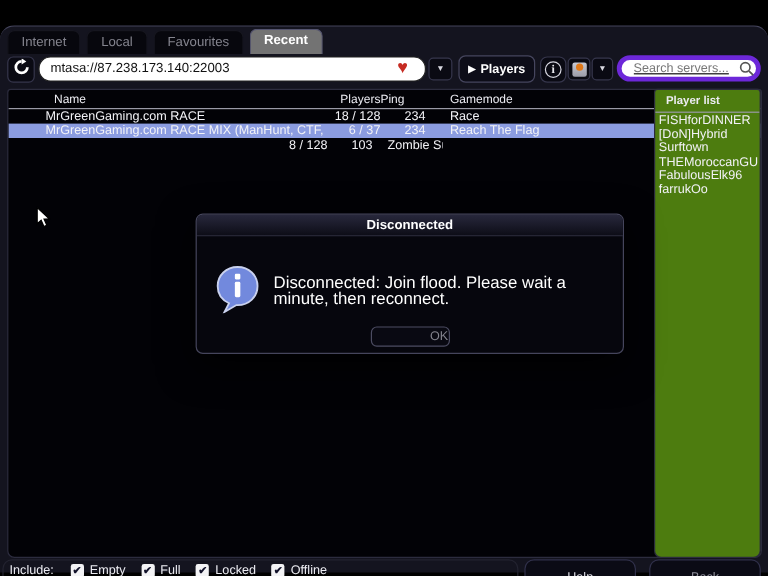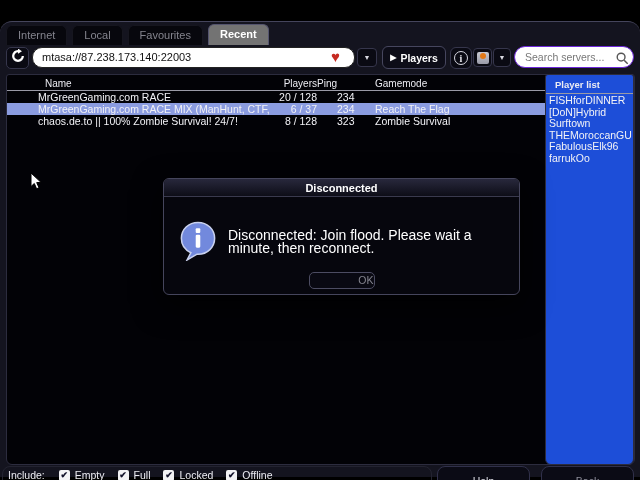--- a/index.html
+++ b/index.html
@@ -81,23 +81,23 @@
   }
   .srv-icon::after {
     content: ""; position: absolute; left: 3px; top: 1px;
     width: 6px; height: 6px; border-radius: 50%;
     background: var(--orange);
   }
   .srv-drop { left: 493px; top: 26px; width: 18px; height: 19px; }
   .drop-glyph { font-size: 7px; color: #d8d8e0; }
   .search-input {
     position: absolute; left: 514px; top: 24px; width: 120px; height: 22px;
-    background: #ffffff; border: 1px solid #6d28d9; border-radius: 11px;
+    background: #ffffff; border: 4px solid #6d28d9; border-radius: 11px;
     font-family: "Liberation Sans", sans-serif;
-    font-size: 10.5px; color: #111; padding: 0 20px 0 10px; outline: none;
+    font-size: 10.5px; color: #111; padding: 0 20px 0 10px; outline: none; text-decoration: underline;
   }
   .search-input::placeholder { color: #777; }
   .search-glass { position: absolute; left: 616px; top: 29px; width: 13px; height: 13px; }
 
   
   .server-panel {
     position: absolute; left: 6px; top: 52px; width: 629px; height: 391px;
     background: #020206;
     border: 1px solid #2c2c3e;
     border-radius: 3px 3px 6px 6px;
@@ -120,21 +120,21 @@
   .trow { height: 12px; font-size: 10.5px; color: #f2f2f6; }
   .trow .cell { white-space: nowrap; overflow: hidden; line-height: 12px; }
   .trow .name { padding-left: 31px; }
   .trow .players { text-align: right; overflow: visible; }
   .trow .ping { padding-left: 20px; }
   .trow .gamemode { padding-left: 6px; }
   .trow.selected { background: var(--selected-row); }
 
   .player-panel {
     position: absolute; left: 545px; top: 52px; width: 89px; height: 391px;
-    background: #1d4ed8;
+    background: #4d7c0f;
     border: 1px solid #2c2c3e;
     border-radius: 3px 3px 6px 6px;
     overflow: hidden;
   }
   .player-head {
     font-size: 9.5px; font-weight: bold; color: #ececf2;
     padding: 4px 0 3px 9px;
     border-bottom: 1px solid #9a9aa6;
   }
   .player-item {
@@ -255,33 +255,33 @@
   <div class="server-panel">
     <div class="thead">
       <div class="name">Name</div>
       <div class="players">Players</div>
       <div class="ping">Ping</div>
       <div class="gamemode">Gamemode</div>
     </div>
     <div>
         <div class="trow">
           <div class="cell name">MrGreenGaming.com RACE</div>
-          <div class="cell players">20 / 128</div>
+          <div class="cell players">18 / 128</div>
           <div class="cell ping">234</div>
+          <div class="cell gamemode">Race</div>
         </div>
         <div class="trow selected">
           <div class="cell name">MrGreenGaming.com RACE MIX (ManHunt, CTF, RTF, NT</div>
           <div class="cell players">6 / 37</div>
           <div class="cell ping">234</div>
           <div class="cell gamemode">Reach The Flag</div>
         </div>
         <div class="trow">
-          <div class="cell name">chaos.de.to || 100% Zombie Survival! 24/7!</div>
           <div class="cell players">8 / 128</div>
-          <div class="cell ping">323</div>
+          <div class="cell ping">103</div>
           <div class="cell gamemode">Zombie Survival</div>
         </div>
       </div>
   </div>
 
   <div class="player-panel">
     <div class="player-head">Player list</div>
     <div class="players-box">
         <div class="player-item">FISHforDINNER</div>
         <div class="player-item">[DoN]Hybrid</div>

